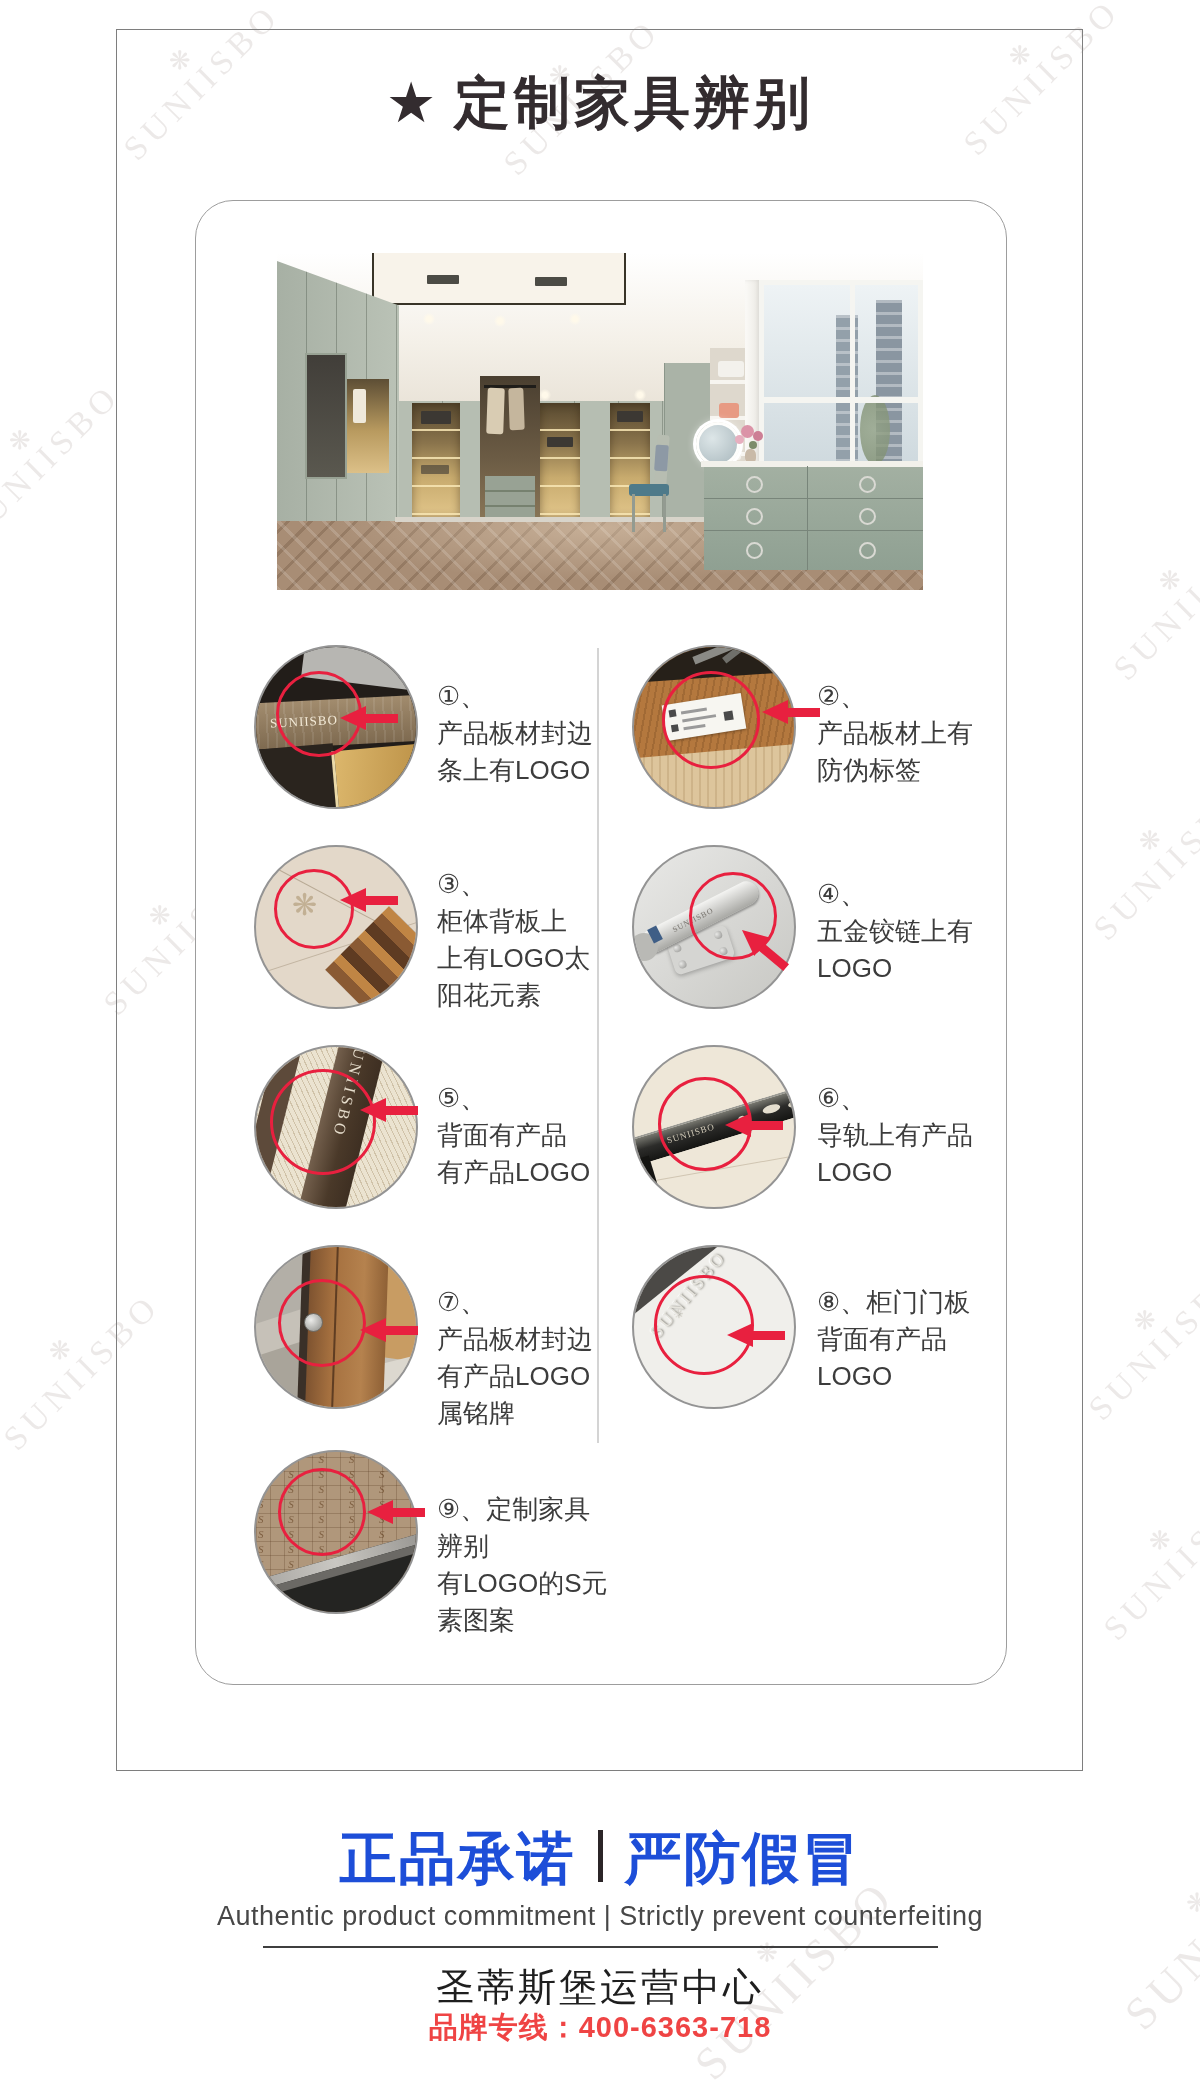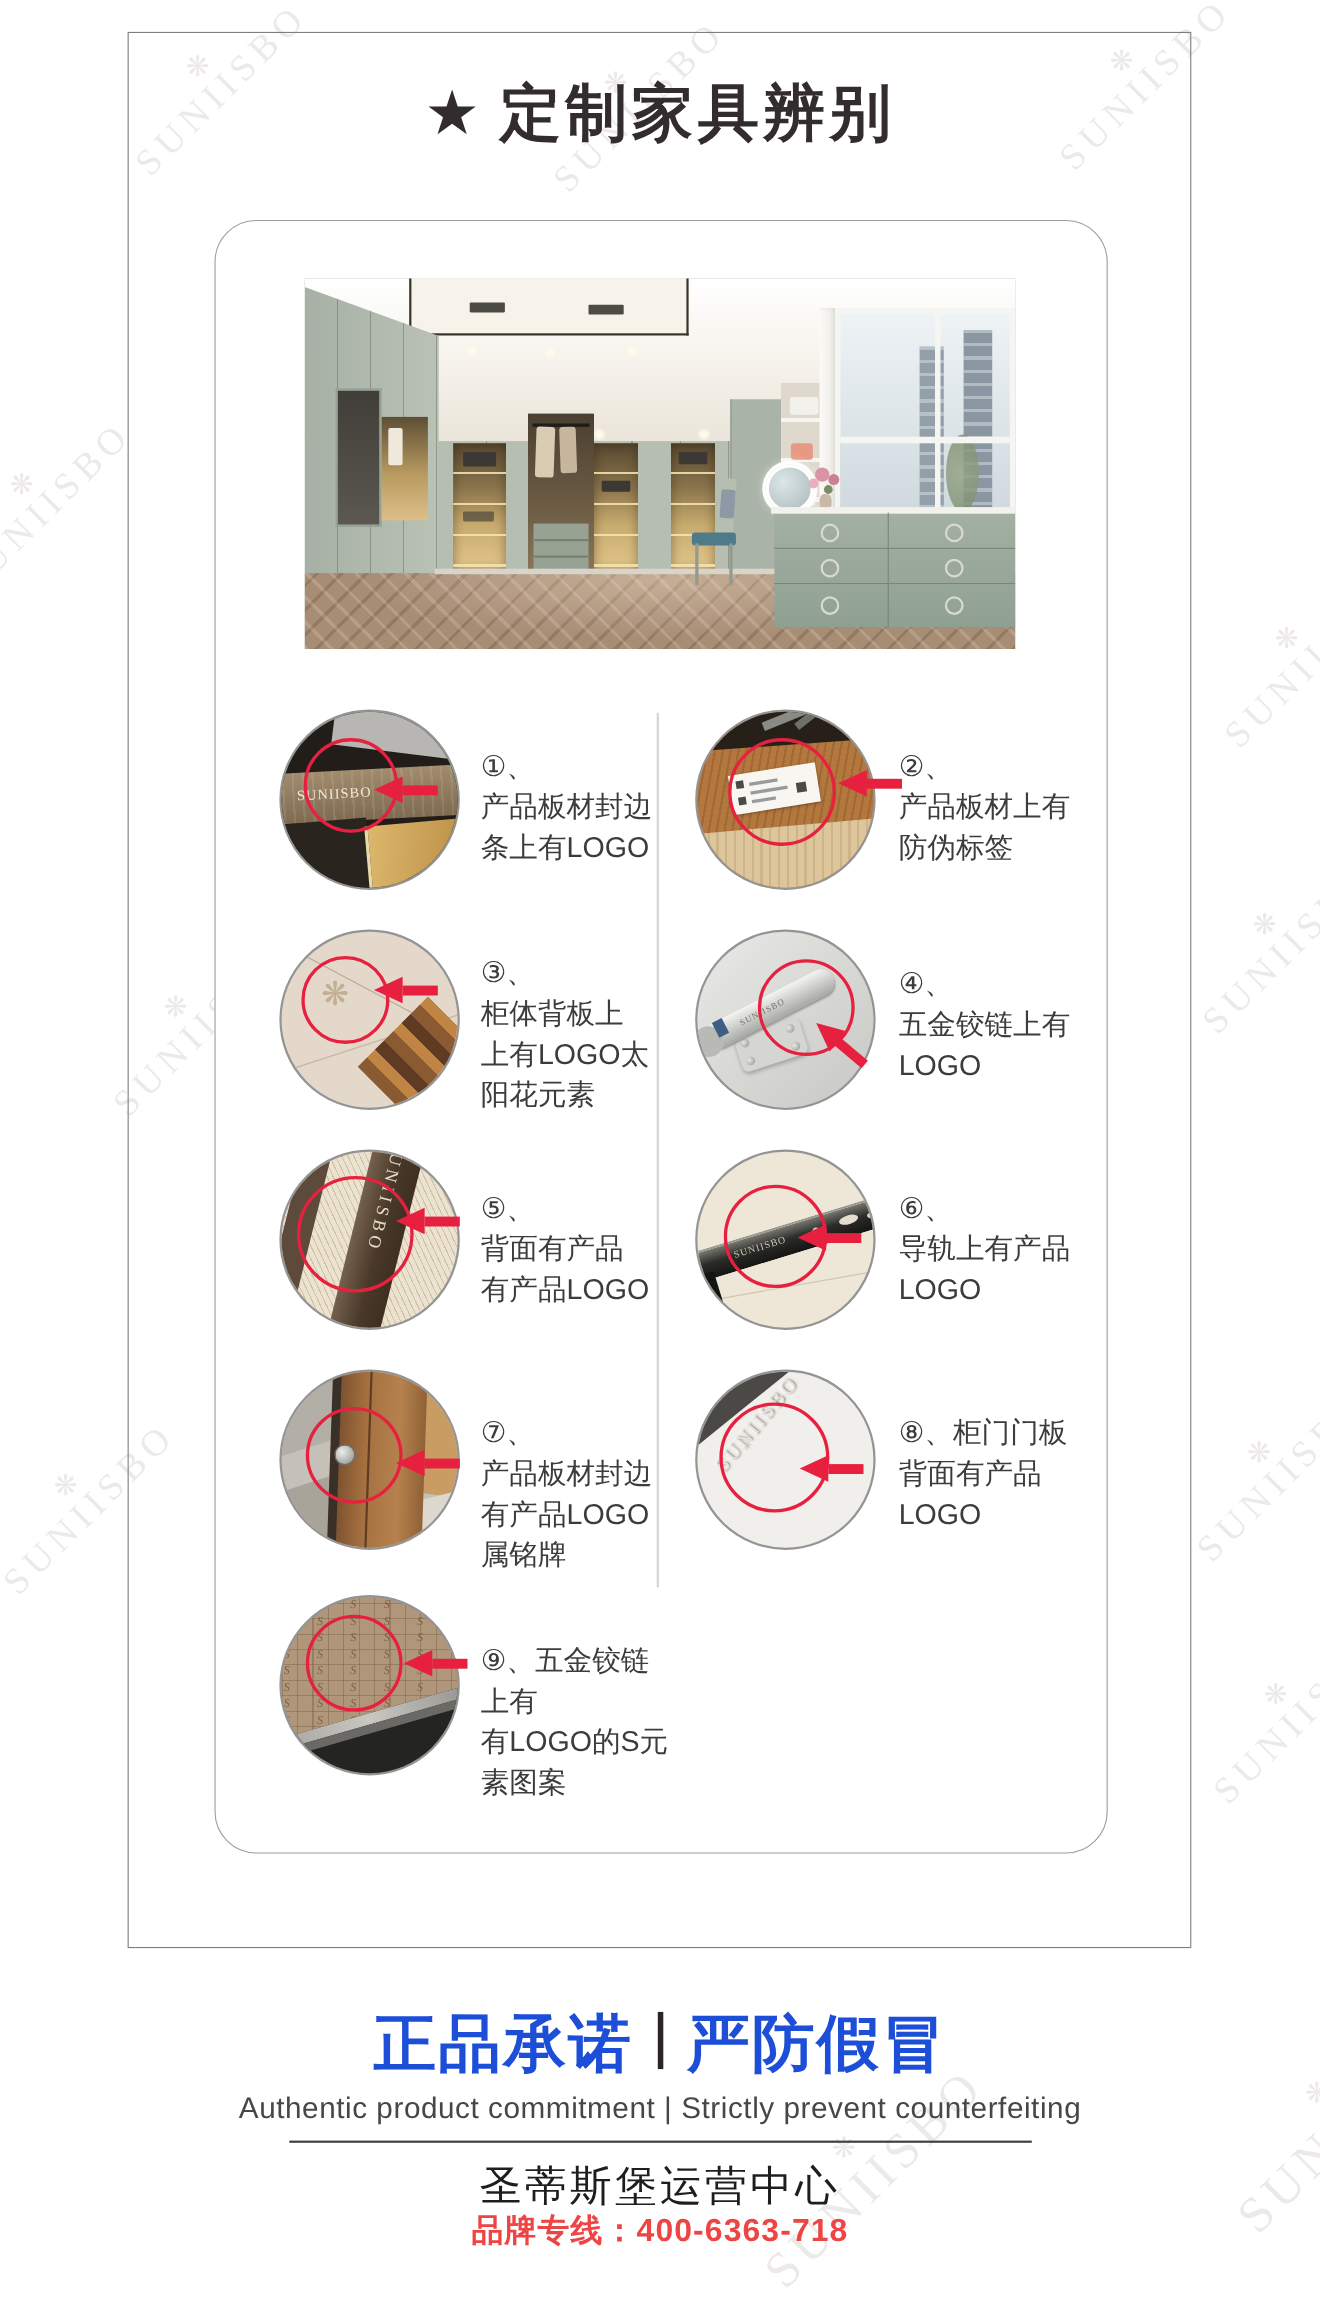--- a/index.html
+++ b/index.html
@@ -556,21 +556,21 @@
 <div class="pc c9" style="left:254px;top:1450px;">
   <div class="grid"></div>
   <div class="spat">S S S S S S S S S S S S S S S S S S S S S S S S S S S S S S S S S S S S S S S S S S S S S S S S S S S S S S S S S S S S S S S S S S S S S S S S S S S S S S S S S S S S S S S S S S S S S S S S S S S S S S S S S S S S S S</div>
   <div class="metal">
       <span class="m1"></span>
       <span class="m2"></span>
     </div>
   <div class="ring" style="left:22px;top:16px;width:82px;height:82px;"></div>
 </div>
 <div class="txt" style="left:437px;top:1491px;">
-  <div>⑨、五金铰链上有</div>
+  <div>⑨、定制家具辨别</div>
   <div>有LOGO的S元</div>
   <div>素图案</div>
   <div></div>
 </div>
 <div class="arr" style="left:367px;top:1500px;">
     <span class="ah"></span>
     <span class="as"></span>
   </div>
 
 <div class="abs headline">

